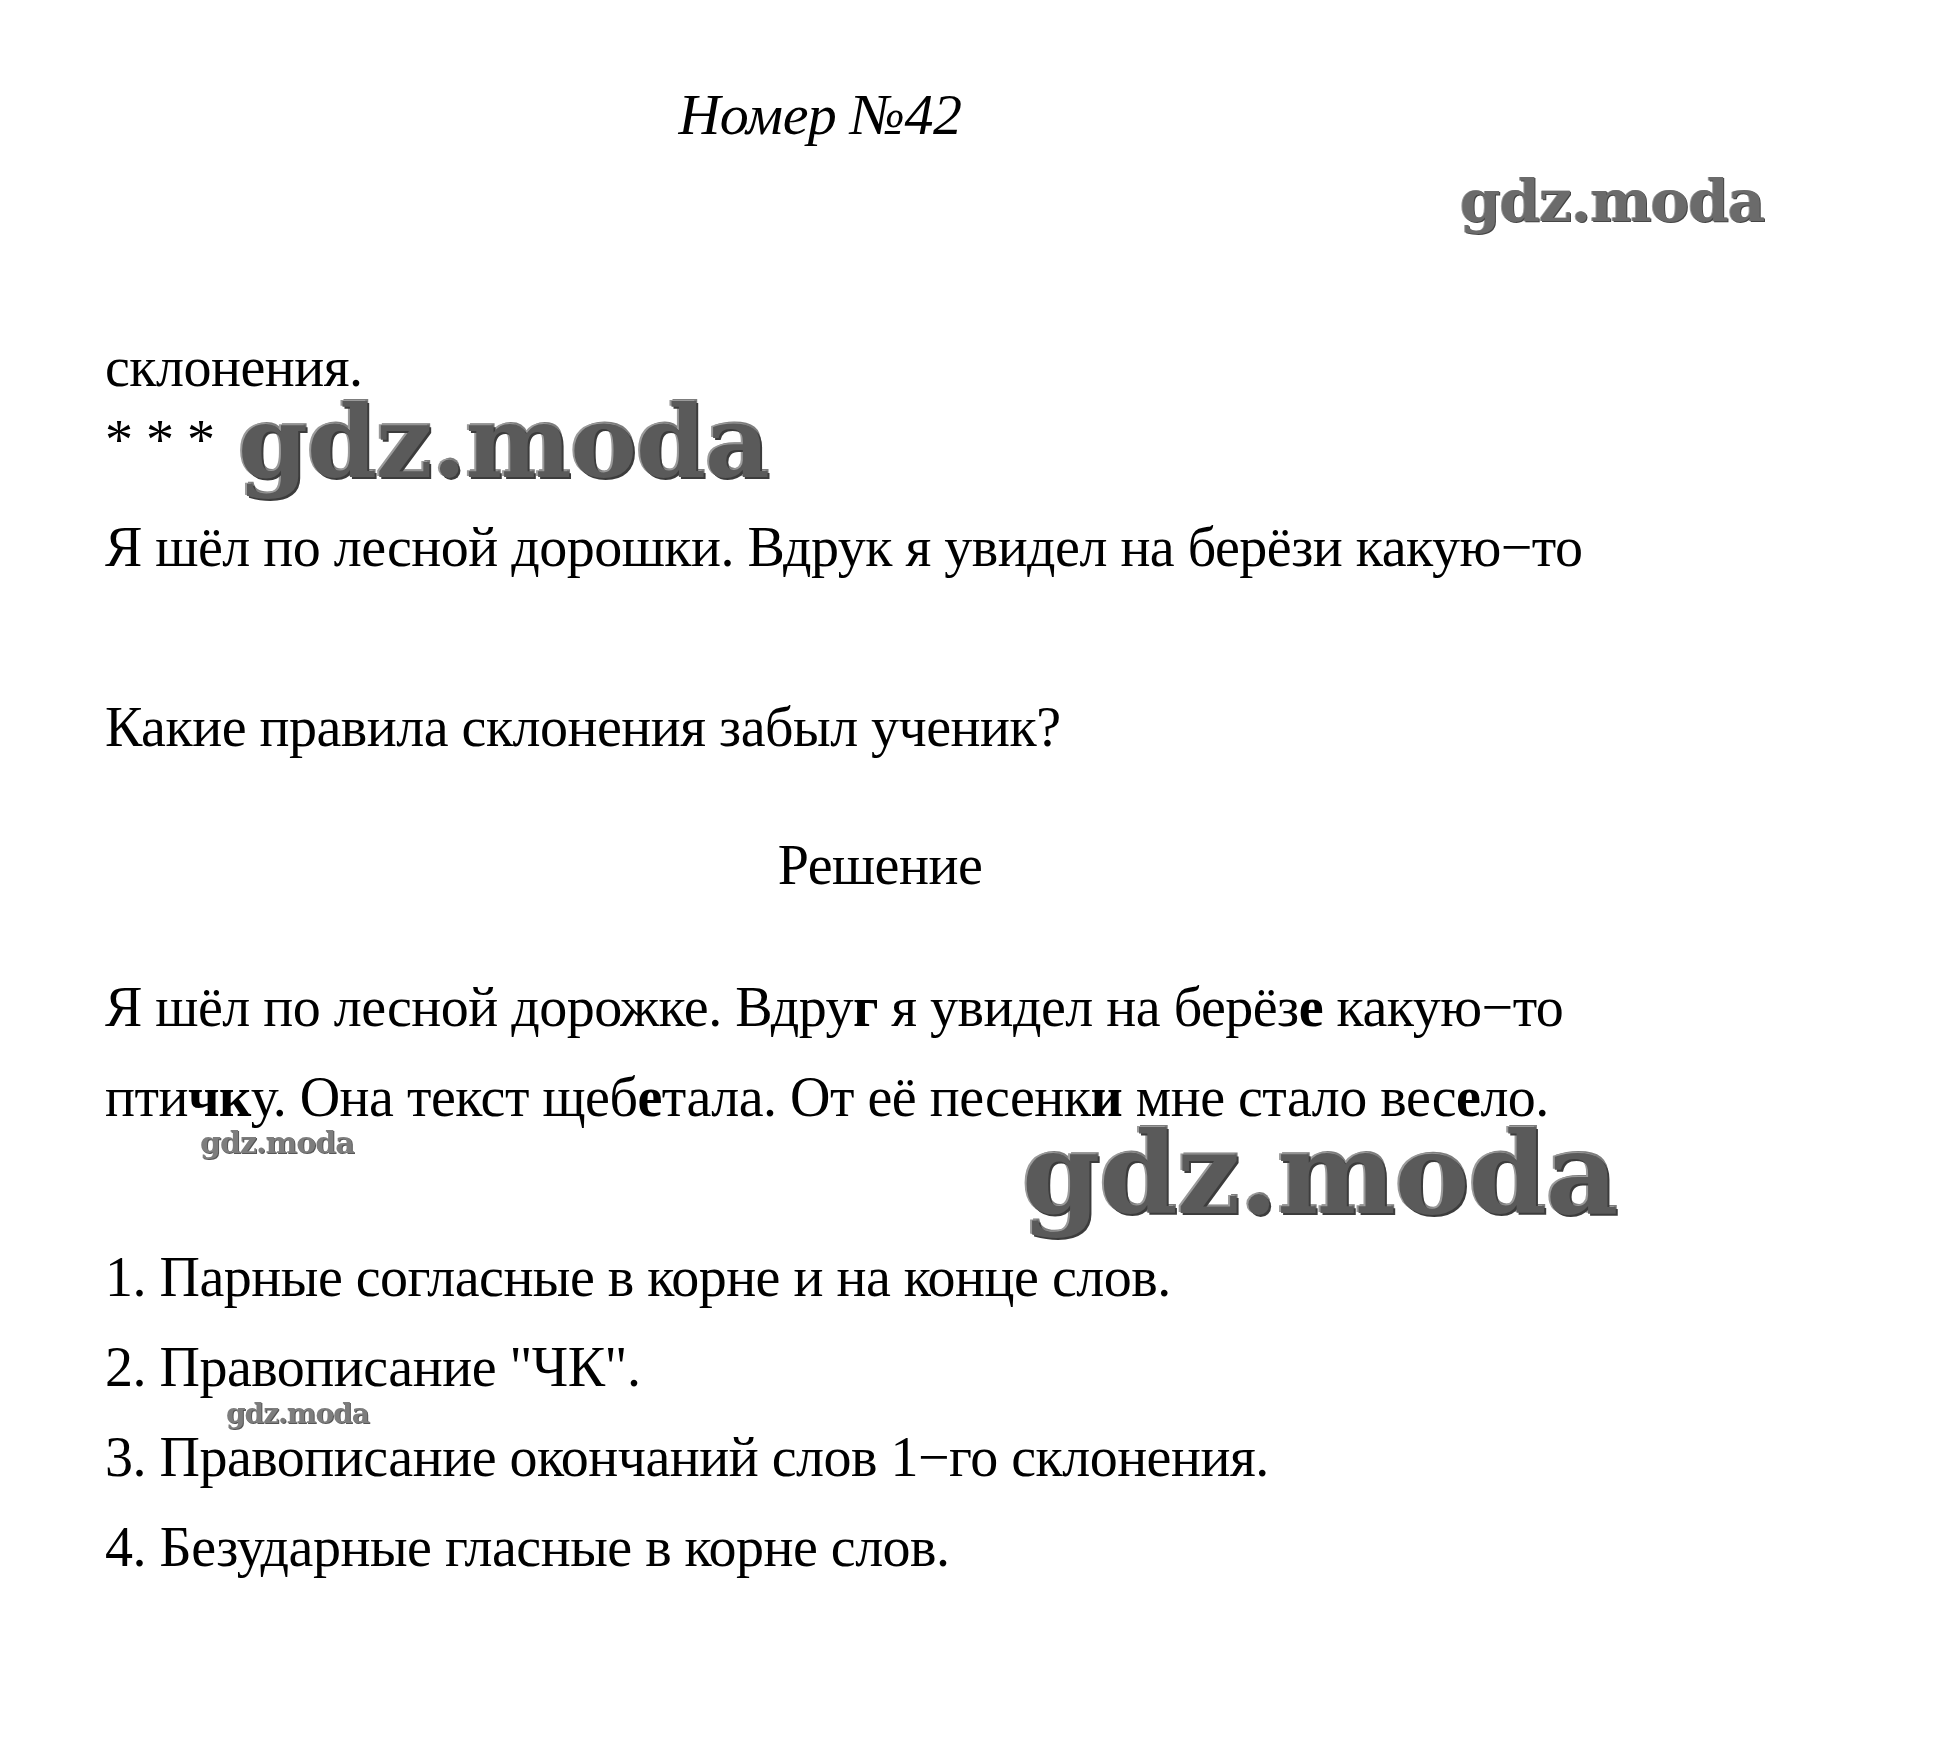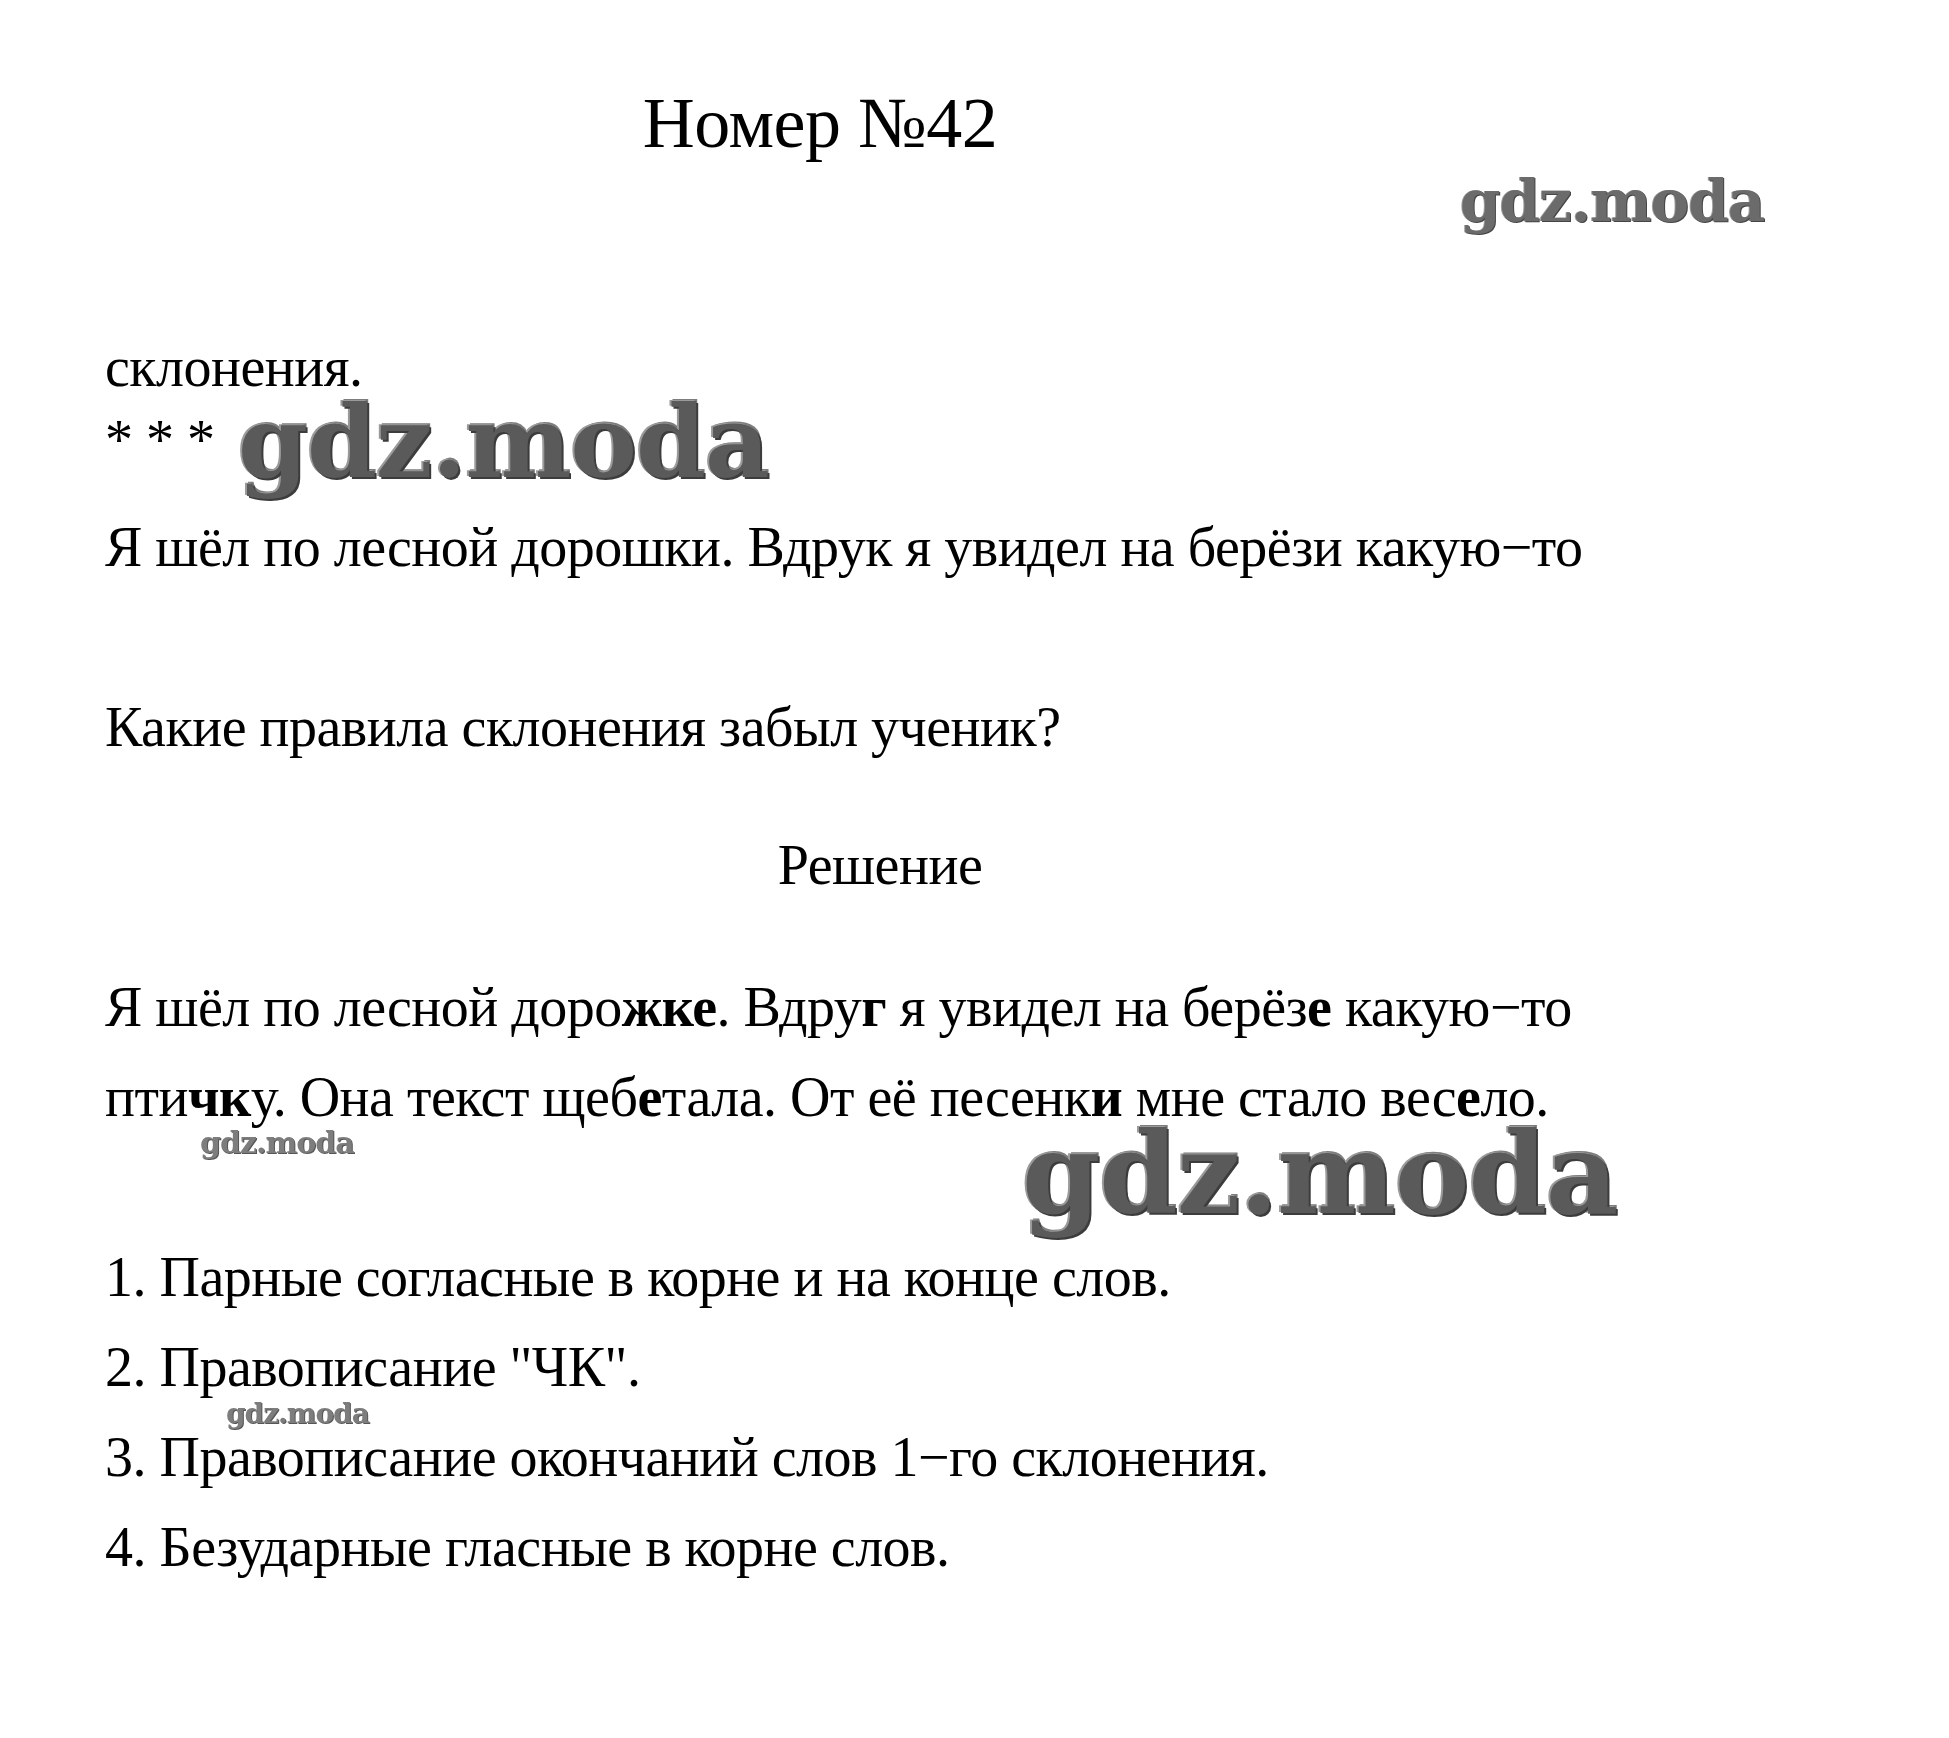--- a/index.html
+++ b/index.html
@@ -27,22 +27,23 @@
     font-weight: 400;
   }
   .centered {
     left: 0;
     text-align: center;
     white-space: nowrap;
   }
   #page-title {
     top: 82px;
     width: 1640px;
-    font-size: 72px;
+    font-size: 58px;
     font-weight: 400;
+    font-style: italic;
   }
   #solution-heading {
     top: 833px;
     width: 1760px;
   }
   #rules-heading {
     font-weight: 700;
   }
   .wm {
     position: absolute;
@@ -81,21 +82,21 @@
 
   <div id="wm-large-1" class="wm wm-large">gdz.moda</div>
 
   <p class="line" style="top:515px">Я шёл по лесной дорошки. Вдрук я увидел на берёзи какую−то</p>
 
 
   <p class="line" style="top:695px">Какие правила склонения забыл ученик?</p>
 
   <h2 id="solution-heading" class="line centered" style="font-weight:400">Решение</h2>
 
-  <p class="line" style="top:975px"><span>Я шёл по лесной доро</span><span style="font-weight: 700;">жке</span><span>. Вдру</span><span style="font-weight: 700;">г</span><span> я увидел на берёз</span><span style="font-weight: 700;">е</span><span> какую−то</span></p>
+  <p class="line" style="top:975px"><span>Я шёл по лесной доро</span><span style="font-weight: 400;">жке</span><span>. Вдру</span><span style="font-weight: 700;">г</span><span> я увидел на берёз</span><span style="font-weight: 700;">е</span><span> какую−то</span></p>
 
   <p class="line" style="top:1065px"><span>пти</span><span style="font-weight: 700;">чк</span><span>у. Она текст щеб</span><span style="font-weight: 700;">е</span><span>тала. От её песенк</span><span style="font-weight: 700;">и</span><span> мне стало вес</span><span style="font-weight: 700;">е</span><span>ло.</span></p>
 
   <div id="wm-small-1" class="wm">gdz.moda</div>
 
   <div id="wm-large-2" class="wm wm-large">gdz.moda</div>
 
 
   <p class="line" style="top:1245px">1. Парные согласные в корне и на конце слов.</p>
 

